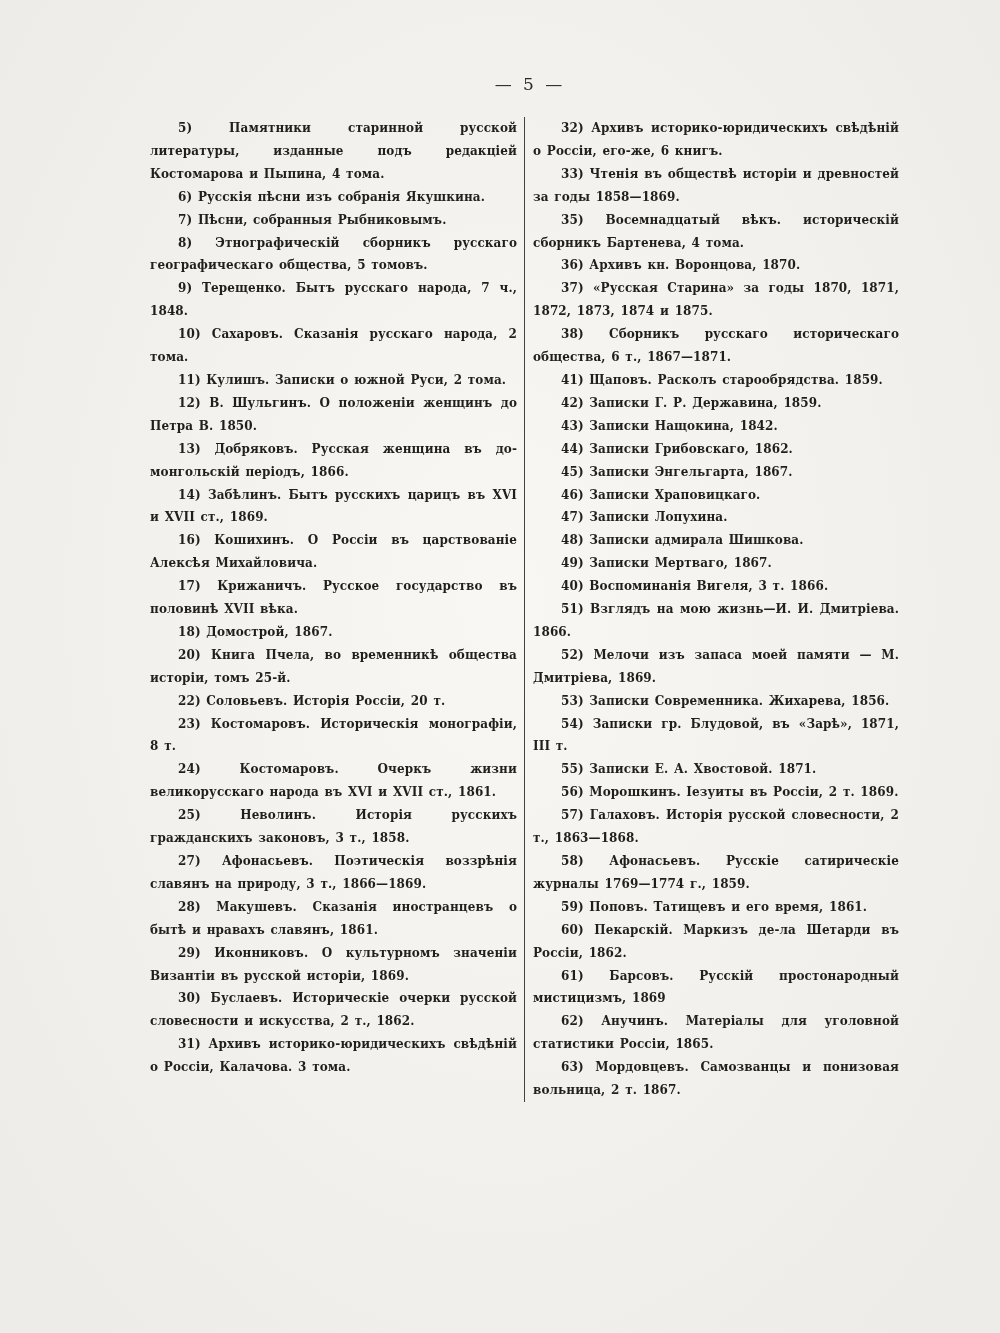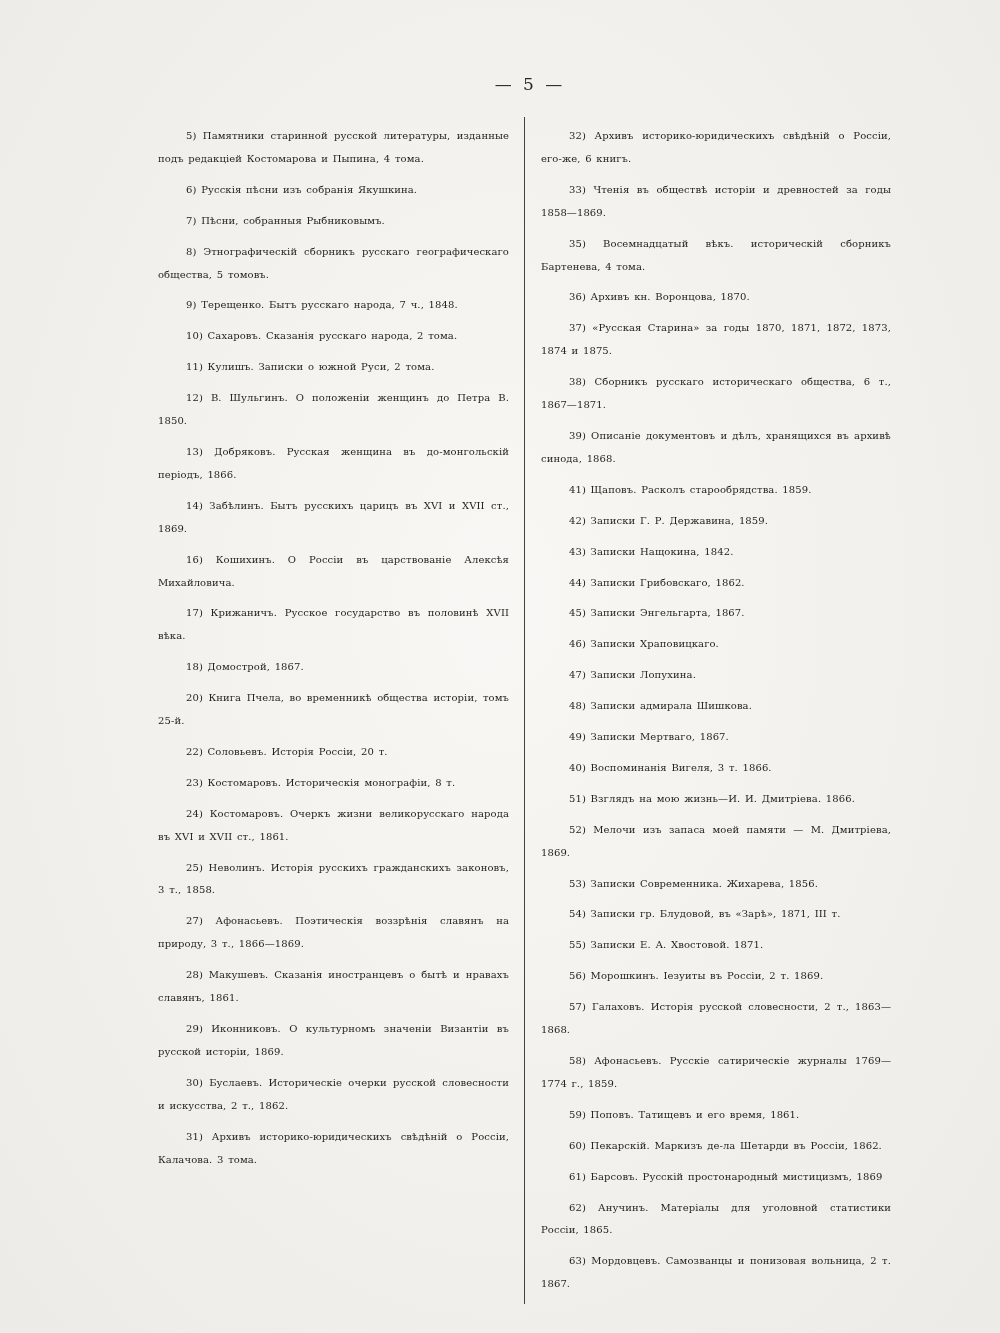--- a/index.html
+++ b/index.html
@@ -48,27 +48,28 @@
     padding-right: 7px;
   }
   .column.right {
     padding-left: 8px;
   }
   .divider {
     width: 1px;
     background: #45423b;
   }
   .entry {
-    margin: 8px;
-    font-size: 10px;
+    margin: 0;
+    font-size: 12px;
     line-height: 22.9px;
     text-align: justify;
     text-indent: 28px;
     word-spacing: 1.4px;
     letter-spacing: 0.1px;
+    font-weight: bold;
   }
 </style>
 </head>
 <body>
 
 <div class="page">
   <div class="page-number">— 5 —</div>
 
   <div class="columns">
     <div class="column left" id="col-left">
@@ -97,21 +98,20 @@
         <p class="entry">31) Архивъ историко-юридическихъ свѣдѣній о Россіи, Калачова. 3 тома.</p>
       </div>
     <div class="divider"></div>
     <div class="column right" id="col-right">
         <p class="entry">32) Архивъ историко-юридическихъ свѣдѣній о Россіи, его-же, 6 книгъ.</p>
         <p class="entry">33) Чтенія въ обществѣ исторіи и древностей за годы 1858—1869.</p>
         <p class="entry">35) Восемнадцатый вѣкъ. историческій сборникъ Бартенева, 4 тома.</p>
         <p class="entry">36) Архивъ кн. Воронцова, 1870.</p>
         <p class="entry">37) «Русская Старина» за годы 1870, 1871, 1872, 1873, 1874 и 1875.</p>
         <p class="entry">38) Сборникъ русскаго историческаго общества, 6 т., 1867—1871.</p>
-        <p class="entry">39) Описаніе документовъ и дѣлъ, хранящихся въ архивѣ синода, 1868.</p>
         <p class="entry">41) Щаповъ. Расколъ старообрядства. 1859.</p>
         <p class="entry">42) Записки Г. Р. Державина, 1859.</p>
         <p class="entry">43) Записки Нащокина, 1842.</p>
         <p class="entry">44) Записки Грибовскаго, 1862.</p>
         <p class="entry">45) Записки Энгельгарта, 1867.</p>
         <p class="entry">46) Записки Храповицкаго.</p>
         <p class="entry">47) Записки Лопухина.</p>
         <p class="entry">48) Записки адмирала Шишкова.</p>
         <p class="entry">49) Записки Мертваго, 1867.</p>
         <p class="entry">40) Воспоминанія Вигеля, 3 т. 1866.</p>

